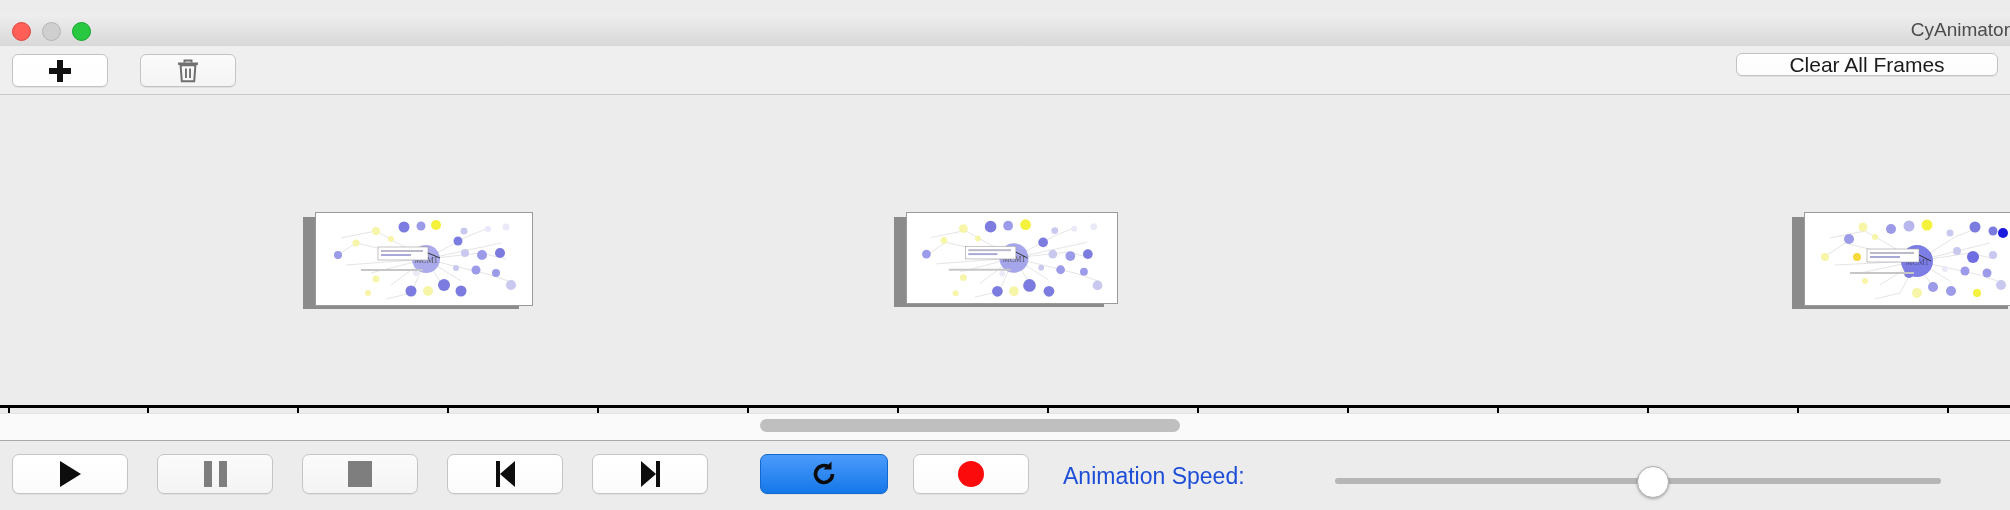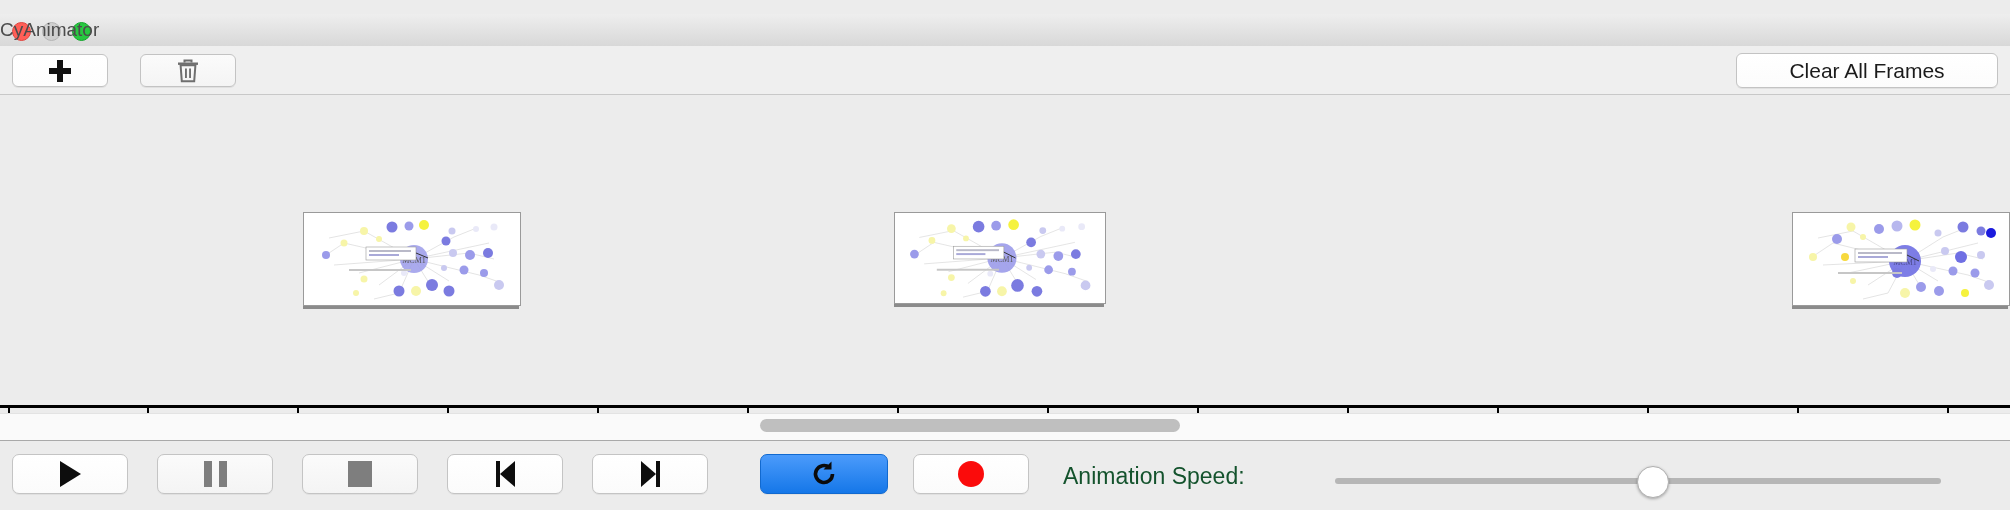--- a/index.html
+++ b/index.html
@@ -27,46 +27,46 @@
   
   .titlebar{position:absolute;left:0;top:14px;width:2010px;height:32px;
     background:linear-gradient(#eeeeee,#d8d8d8);
     border-bottom:1px solid #b4b4b4;}
   .lights{position:absolute;left:12px;top:8px;display:flex;gap:11px;}
   .light{width:17px;height:17px;border-radius:50%;}
   .light.red{background:#ff5f57;border:1px solid #e0443e;}
   .light.yellow{background:#cfcfcf;border:1px solid #b5b5b5;}
   .light.green{background:#28c840;border:1px solid #12a52b;}
   .title{position:absolute;left:0;top:0;width:2010px;height:32px;
-    line-height:32px;text-align:left;font-size:19px;color:#4c4c4c;}
+    line-height:32px;text-align:right;font-size:19px;color:#4c4c4c;}
 
   
   .toolbar{position:absolute;left:0;top:46px;width:2010px;height:48px;
     background:#efefef;border-bottom:1px solid #c8c8c8;}
   .btn{position:absolute;border:1px solid #c3c3c3;border-radius:6px;
     background:linear-gradient(#ffffff,#fdfdfd);box-sizing:border-box;
     display:flex;align-items:center;justify-content:center;cursor:pointer;
     box-shadow:0 1px 0 rgba(0,0,0,.06);}
   .btn.flat{background:linear-gradient(#fbfbfb,#f4f4f4);}
   #add-frame-button{left:12px;top:8px;width:96px;height:33px;}
   #delete-frame-button{left:140px;top:8px;width:96px;height:33px;}
-  #clear-all-frames-button{right:12px;top:7px;width:262px;height:35px;
+  #clear-all-frames-button{right:12px;top:7px;width:262px;height:23px;
     font-size:21px;color:#1b1b1b;background:linear-gradient(#ffffff,#fcfcfc);}
   .plus{position:relative;width:22px;height:22px;}
   .plus:before,.plus:after{content:"";position:absolute;background:#111;}
   .plus:before{left:8px;top:0;width:6px;height:22px;}
   .plus:after{left:0;top:8px;width:22px;height:6px;}
 
   
   .timeline{position:absolute;left:0;top:95px;width:2010px;height:320px;
     background:#ececec;}
   .frame{position:absolute;box-sizing:border-box;}
   .frame .shadow{position:absolute;left:4px;top:5px;width:100%;height:100%;
     background:#8b8b8b;}
-  .frame .sheet{position:absolute;left:4px;top:0;width:100%;height:100%;
+  .frame .sheet{position:absolute;left:16px;top:0;width:100%;height:100%;
     background:#ffffff;border:1px solid #9a9a9a;overflow:hidden;}
   .net{position:absolute;left:0;top:0;width:100%;height:100%;}
 
   
   .axis-line{position:absolute;left:0;top:310px;width:2010px;height:3px;background:#000;}
   .tick{position:absolute;width:2px;background:#000;}
   .tick.major{top:311px;height:18px;}
   .tick.minor{top:311px;height:10px;}
   .tick-label{position:absolute;top:333px;font-size:23px;color:#111;
     transform:translateX(-50%);white-space:nowrap;
@@ -104,21 +104,21 @@
   .ico-stop{width:24px;height:26px;background:#7e7e7e;}
   .ico-prev,.ico-next{display:flex;align-items:center;}
   .ico-prev i{display:block;width:4px;height:26px;background:#0d0d0d;}
   .ico-prev b{display:block;width:0;height:0;border-right:15px solid #0d0d0d;
     border-top:13px solid transparent;border-bottom:13px solid transparent;}
   .ico-next b{display:block;width:0;height:0;border-left:15px solid #0d0d0d;
     border-top:13px solid transparent;border-bottom:13px solid transparent;}
   .ico-next i{display:block;width:4px;height:26px;background:#0d0d0d;}
   .ico-dot{width:26px;height:26px;border-radius:50%;background:#fb0b0b;}
 
-  .speed-label{position:absolute;left:1063px;top:22px;font-size:23px;color:#14532d;}
+  .speed-label{position:absolute;left:1063px;top:22px;font-size:23px;color:#1d4ed8;}
   .slider-track{position:absolute;left:1335px;top:478px;width:606px;height:6px;
     background:#b6b6b6;border-radius:3px;cursor:pointer;}
   .slider-thumb{position:absolute;left:1637px;top:466px;width:30px;height:30px;
     border-radius:50%;background:#ffffff;border:1px solid #b0b0b0;
     box-shadow:0 1px 3px rgba(0,0,0,.3);cursor:pointer;}
 </style>
 </head>
 <body>
 
 <div class="app">

